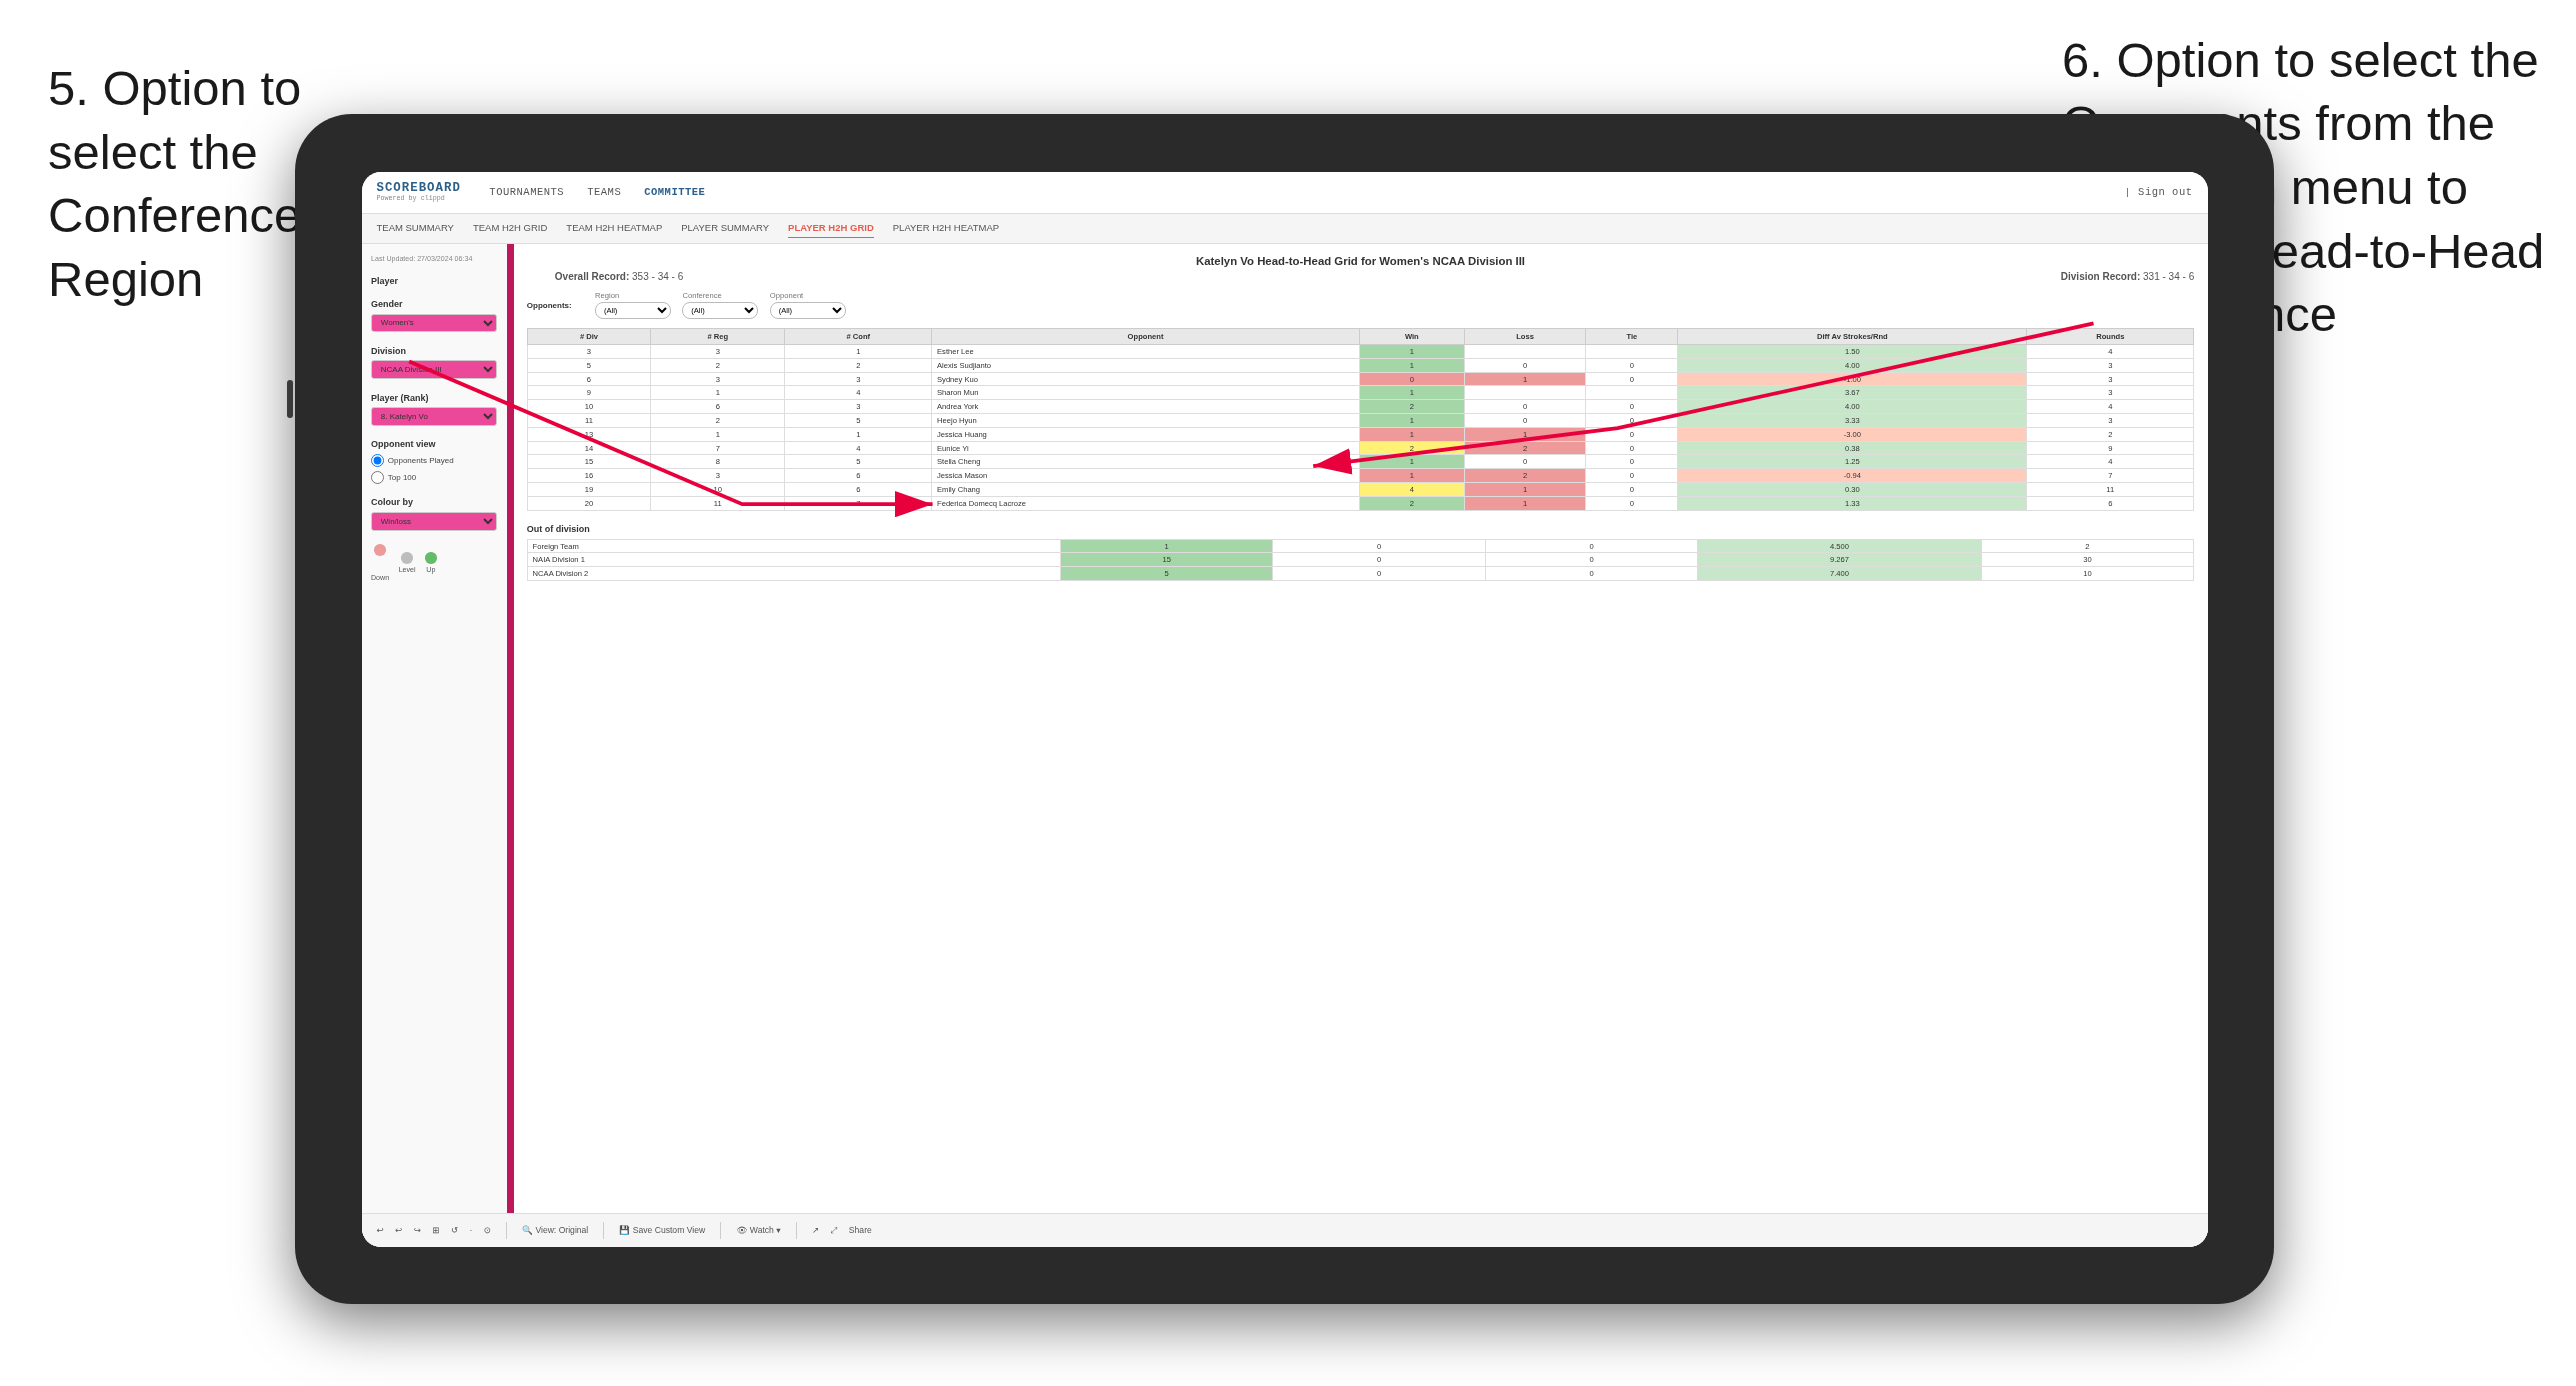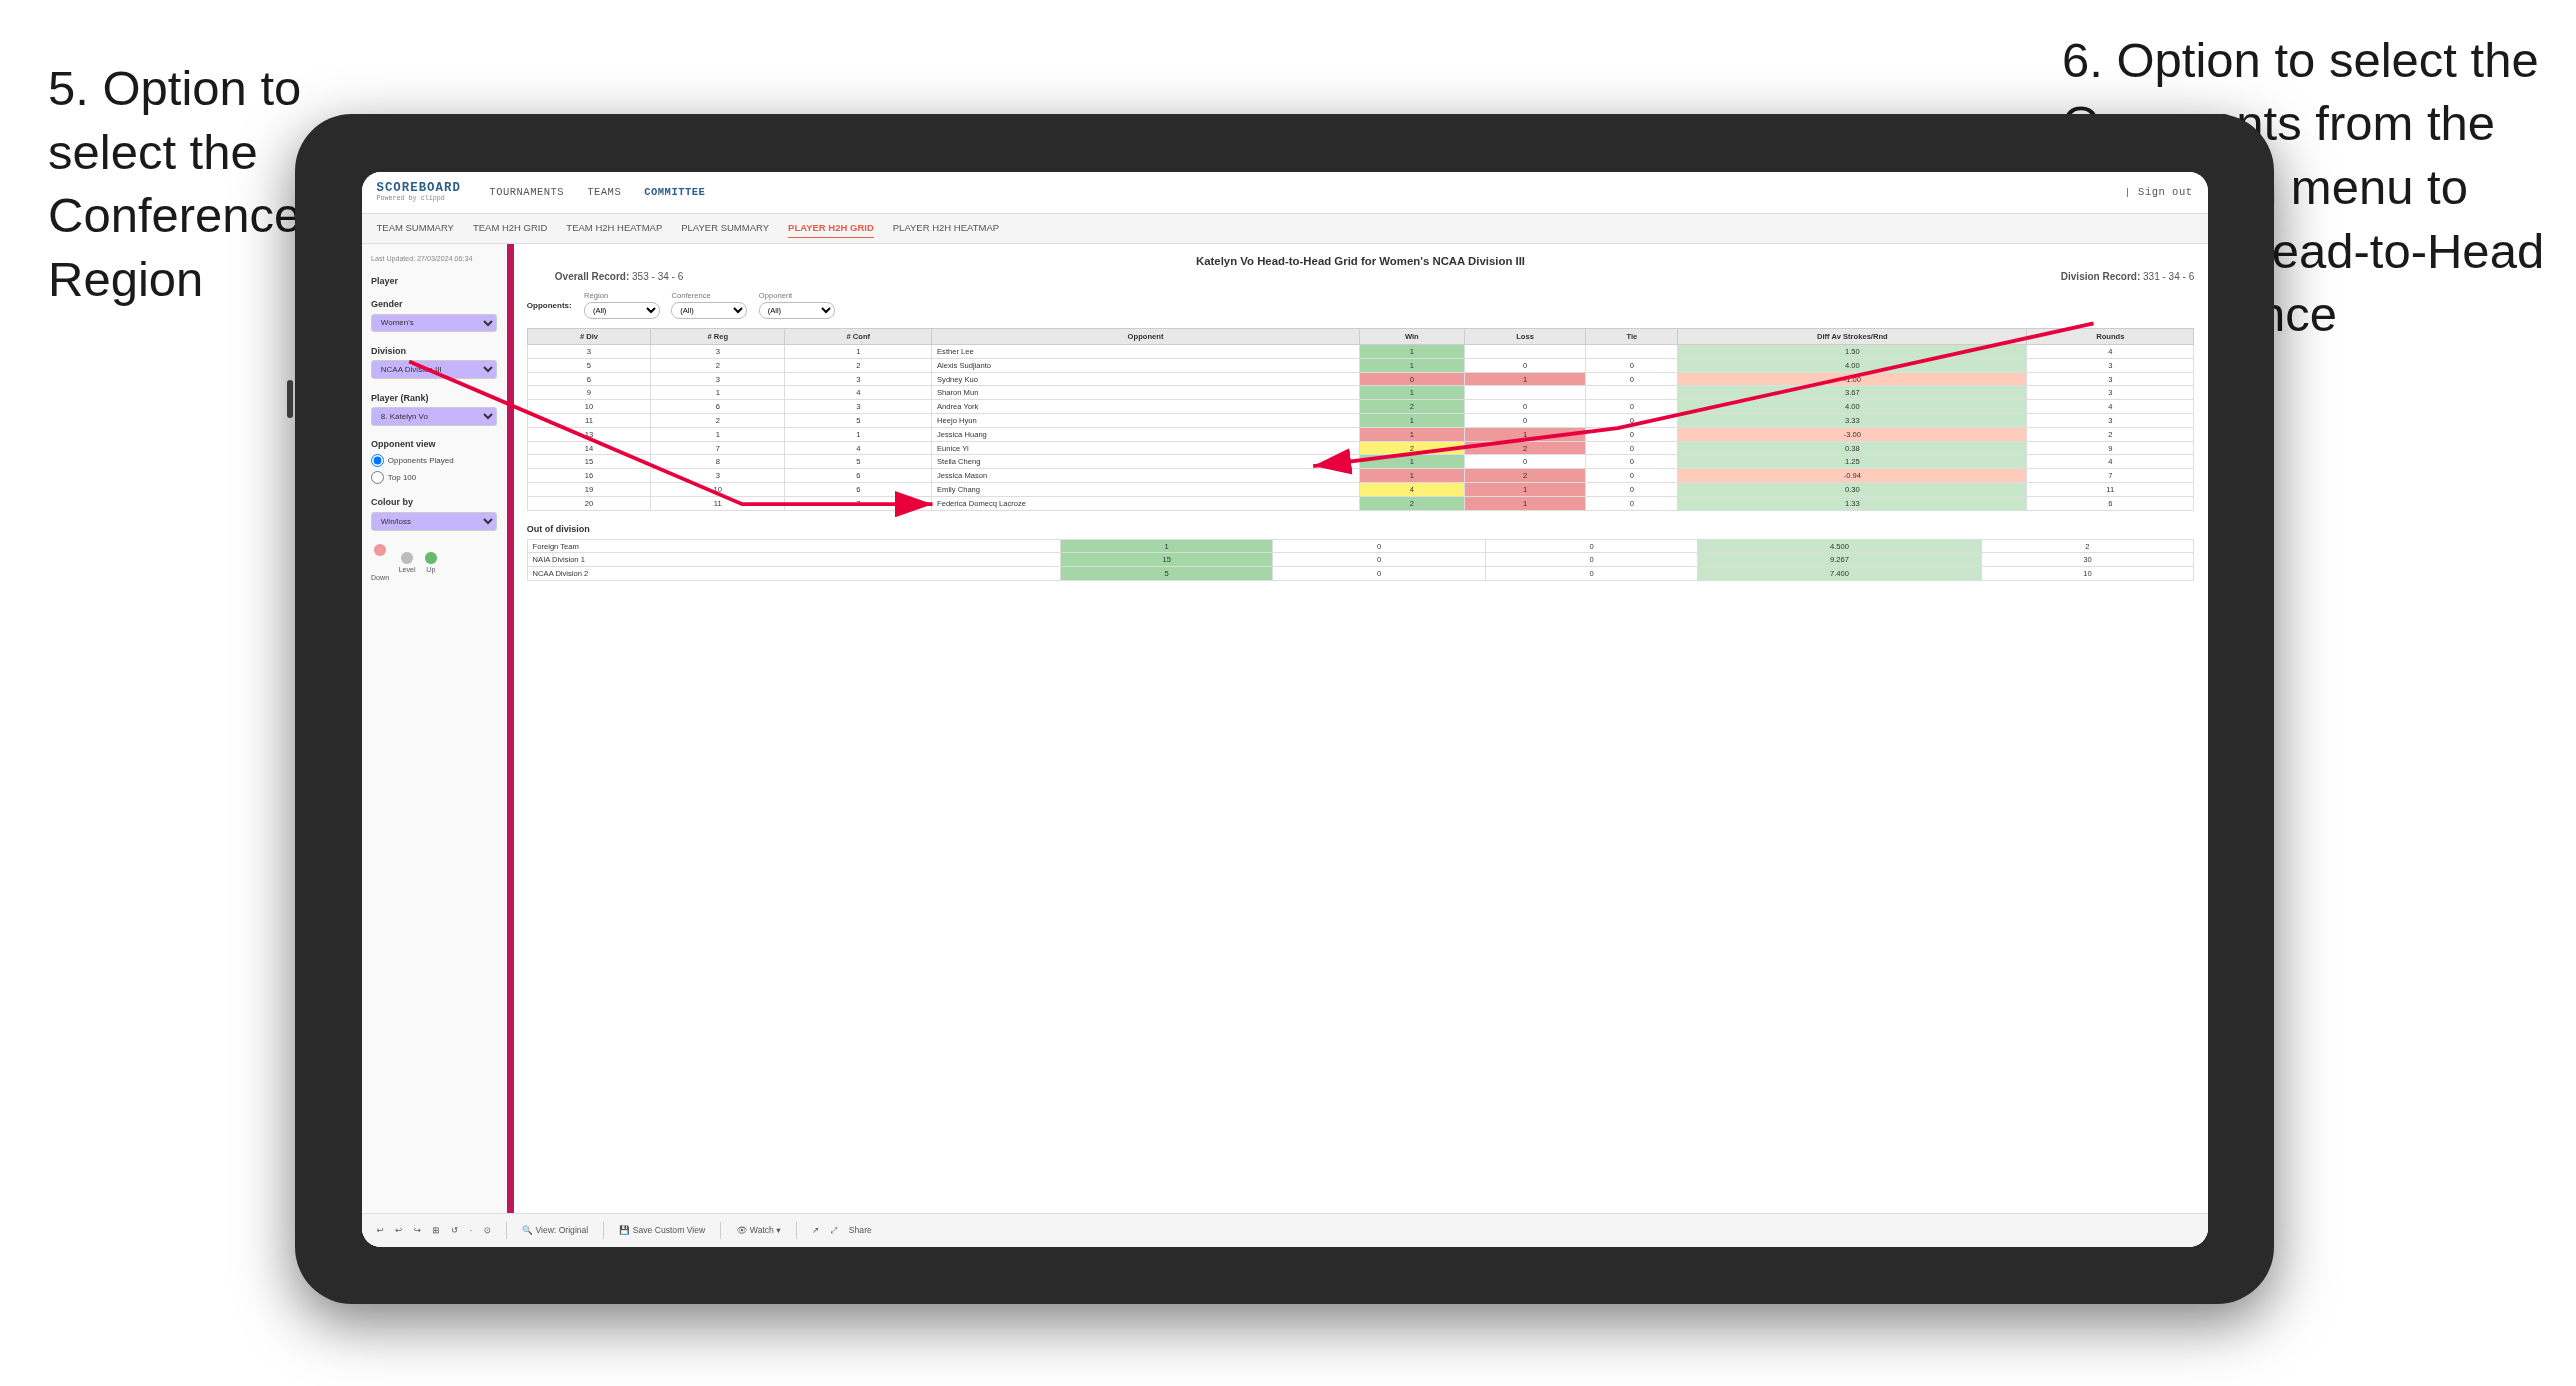--- a/index.html
+++ b/index.html
@@ -178,21 +178,21 @@
       color: #333;
       margin-bottom: 4.8px;
     }
 
     .panel-select {
       width: 100%;
       padding: 2.9px 4.8px;
       font-size: 8px;
       border: 1px solid #ccc;
       border-radius: 2.9px;
-      background: #c4b5fd;
+      background: #ec4899;
       color: #333;
     }
 
     .radio-group {
       display: flex;
       flex-direction: column;
       gap: 3.8px;
       margin-top: 3.8px;
     }
 
@@ -257,21 +257,21 @@
     .filter-label {
       font-size: 7.6px;
       color: #777;
       font-weight: 400;
     }
 
     .filter-opponents-label {
       font-size: 8px;
       font-weight: 600;
       color: #333;
-      margin-right: 1px;
+      margin-right: 12px;
     }
 
     .filter-select {
       padding: 1.9px 3.8px;
       font-size: 7.6px;
       border: 1px solid #bbb;
       border-radius: 8px;
       background: #fff;
       min-width: 76px;
     }

